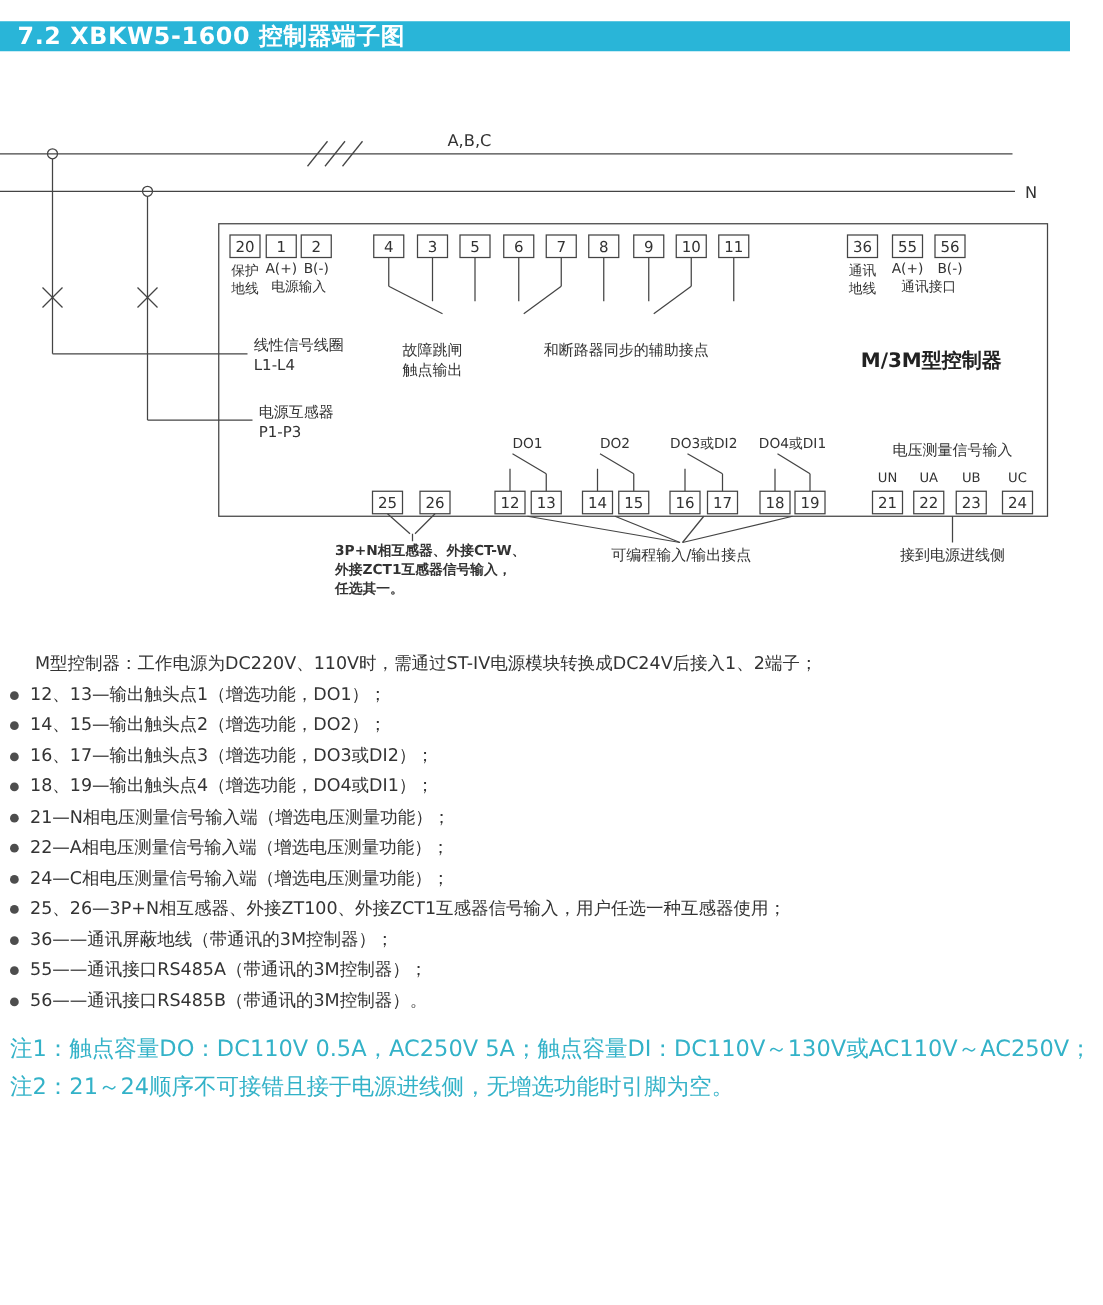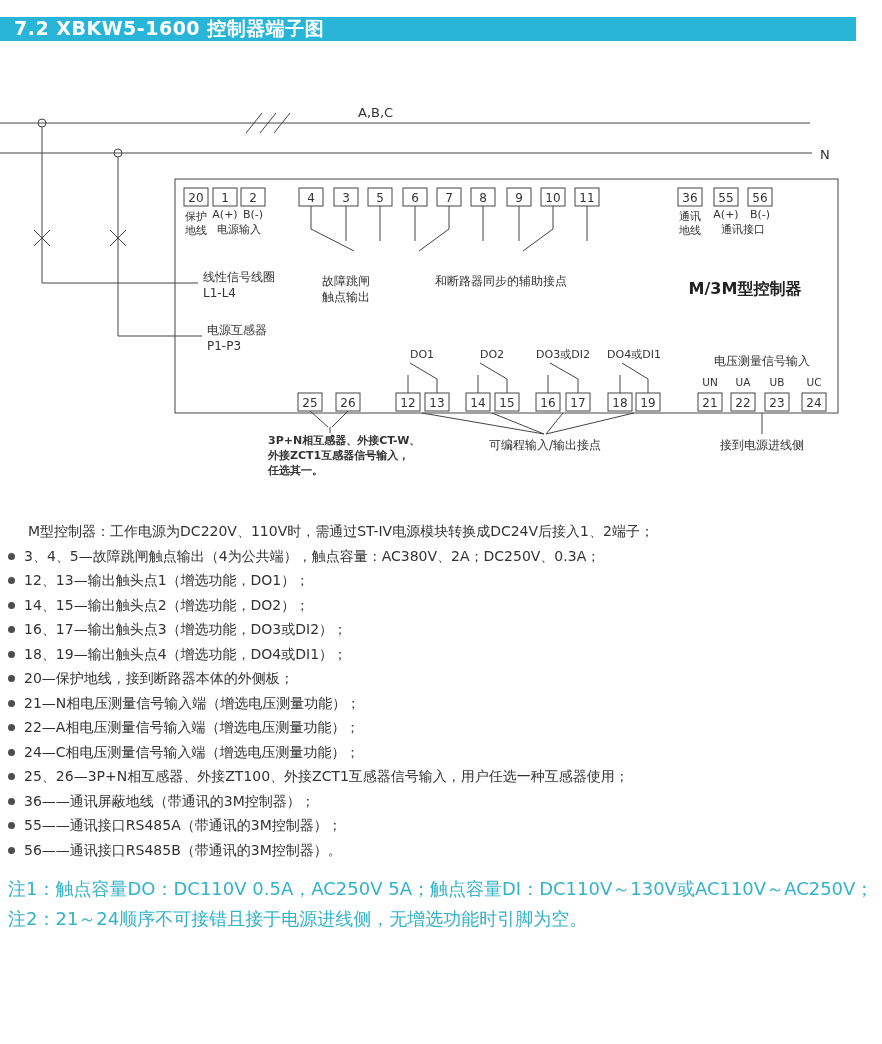--- a/index.html
+++ b/index.html
@@ -236,26 +236,24 @@
     <text x="268" y="363" text-anchor="start" class="f11b">外接ZCT1互感器信号输入，</text>
     <text x="268" y="378" text-anchor="start" class="f11b">任选其一。</text>
     <text x="545" y="352" text-anchor="middle">可编程输入/输出接点</text>
     <text x="762" y="352" text-anchor="middle">接到电源进线侧</text>
   </g>
 </svg>
 </div>
 
 <ul class="notes">
   <li class="cont"><span>M型控制器：工作电源为DC220V、110V时，需通过ST-IV电源模块转换成DC24V后接入1、2端子；</span></li>
-  <li class="bullet"><span>3、4、5—故障跳闸触点输出（4为公共端），触点容量：AC380V、2A；DC250V、0.3A；</span></li>
   <li class="bullet"><span>12、13—输出触头点1（增选功能，DO1）；</span></li>
   <li class="bullet"><span>14、15—输出触头点2（增选功能，DO2）；</span></li>
   <li class="bullet"><span>16、17—输出触头点3（增选功能，DO3或DI2）；</span></li>
   <li class="bullet"><span>18、19—输出触头点4（增选功能，DO4或DI1）；</span></li>
-  <li class="bullet"><span>20—保护地线，接到断路器本体的外侧板；</span></li>
   <li class="bullet"><span>21—N相电压测量信号输入端（增选电压测量功能）；</span></li>
   <li class="bullet"><span>22—A相电压测量信号输入端（增选电压测量功能）；</span></li>
   <li class="bullet"><span>24—C相电压测量信号输入端（增选电压测量功能）；</span></li>
   <li class="bullet"><span>25、26—3P+N相互感器、外接ZT100、外接ZCT1互感器信号输入，用户任选一种互感器使用；</span></li>
   <li class="bullet"><span>36——通讯屏蔽地线（带通讯的3M控制器）；</span></li>
   <li class="bullet"><span>55——通讯接口RS485A（带通讯的3M控制器）；</span></li>
   <li class="bullet"><span>56——通讯接口RS485B（带通讯的3M控制器）。</span></li>
 </ul>
 
 <div class="footnotes">

